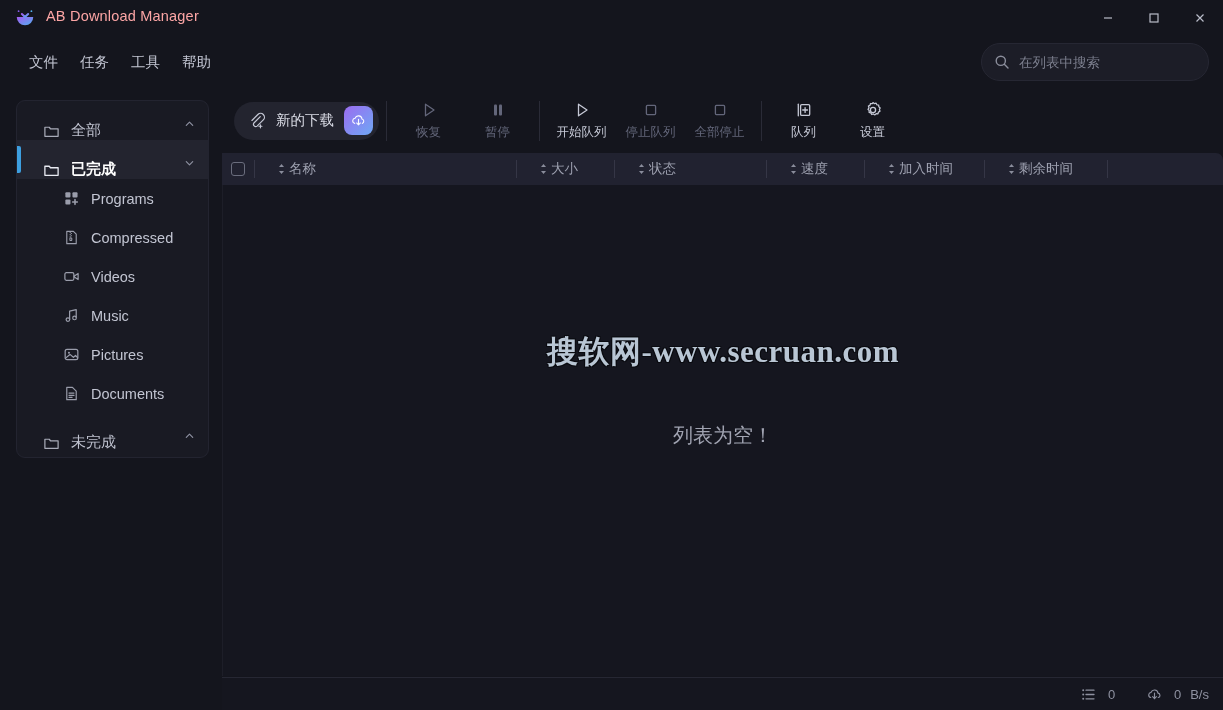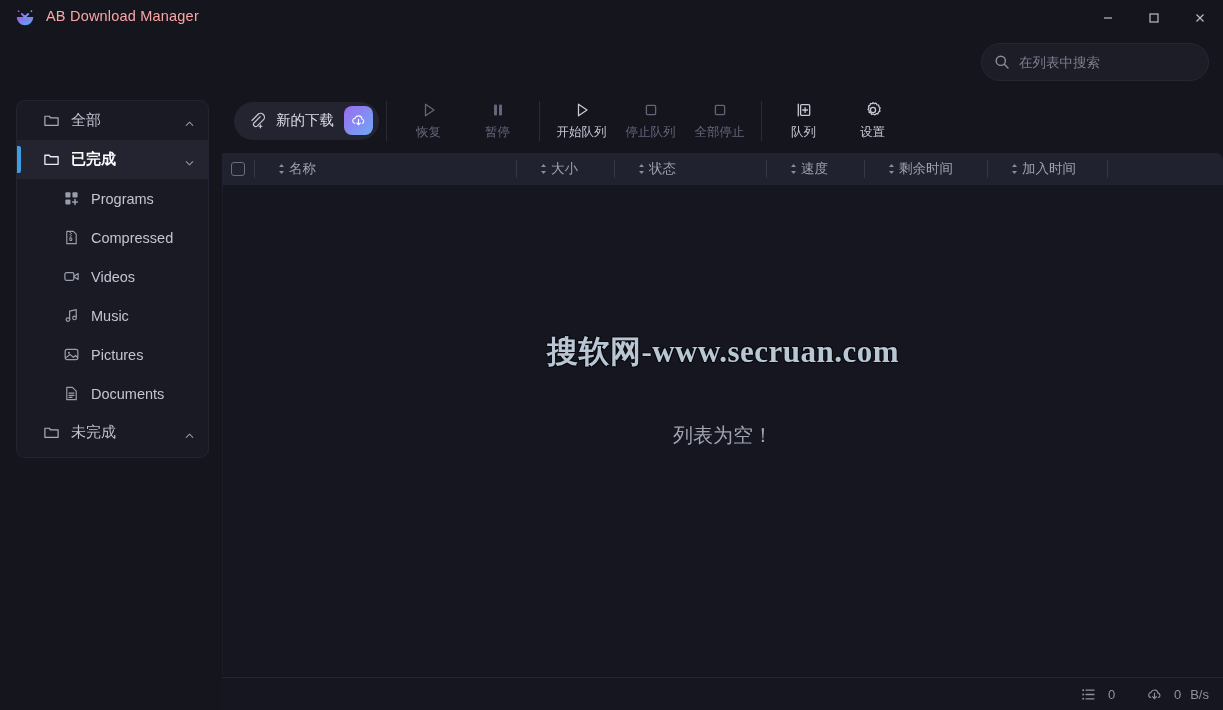--- a/index.html
+++ b/index.html
@@ -65,21 +65,21 @@
     position: absolute; left: 16px; top: 100px;
     width: 193px; height: 358px;
     background: #191a23; border: 1px solid #232430; border-radius: 9px;
     overflow: hidden;
   }
   .side-row {
     position: relative; height: 39px; display: flex; align-items: center;
     padding-left: 26px; padding-right: 12px;
     font-size: 14.5px; color: #bfc2cf;
   }
-  .side-row.group { font-size: 15px; }
+  .side-row.group { font-size: 15px; align-items: flex-end; }
   .side-row.active { background: #23242f; color: #ffffff; font-weight: bold; }
   .side-row.active::before {
     content: ""; position: absolute; left: 0; top: 6px; bottom: 6px;
     width: 4px; border-radius: 0 2px 2px 0; background: #3d9fe0;
   }
   .side-row .ico { width: 17px; height: 17px; flex: 0 0 17px; margin-right: 11px; color: #a8abb8; }
   .side-row.active .ico { color: #e8eaf2; }
   .side-row .chev { position: absolute; right: 13px; top: 50%; transform: translateY(-50%);
     width: 11px; height: 11px; color: #8d90a0; }
   .side-row.child { padding-left: 46px; font-size: 14.5px; color: #c2c5d2; }
@@ -207,20 +207,26 @@
           </svg>
       </div>
       <div class="winbtn close">
         <svg width="12" height="12" viewBox="0 0 12 12">
             <path d="M2.5 2.5 L9.5 9.5 M9.5 2.5 L2.5 9.5" stroke="currentColor" stroke-width="1.2"></path>
           </svg>
       </div>
     </div>
   </div>
 
+  <div class="menubar">
+    <div class="menu-item">文件</div>
+    <div class="menu-item">任务</div>
+    <div class="menu-item">工具</div>
+    <div class="menu-item">帮助</div>
+  </div>
 
   <div class="searchbox">
     <span class="search-ico">
       <svg viewBox="0 0 16 16" width="16" height="16">
         <circle cx="6.8" cy="6.8" r="4.6" fill="none" stroke="currentColor" stroke-width="1.4"></circle>
         <path d="M10.3 10.3 L14 14" stroke="currentColor" stroke-width="1.4" stroke-linecap="round"></path>
       </svg>
     </span>
     <input class="search-input" type="text" placeholder="在列表中搜索" style="">
   </div>
@@ -464,37 +470,37 @@
         </div>
         <div class="col" style="width:98px">
           <span class="sortico">
             <svg viewBox="0 0 9 12" width="9" height="12">
                 <path d="M4.5 1 L7 4 H2z" fill="currentColor"></path>
                 <path d="M4.5 11 L7 8 H2z" fill="currentColor"></path>
               </svg>
           </span>
           <span>速度</span>
         </div>
+        <div class="col" style="width:120px">
+          <span class="sortico">
+            <svg viewBox="0 0 9 12" width="9" height="12">
+                <path d="M4.5 1 L7 4 H2z" fill="currentColor"></path>
+                <path d="M4.5 11 L7 8 H2z" fill="currentColor"></path>
+              </svg>
+          </span>
+          <span>加入时间</span>
+        </div>
         <div class="col" style="width:123px">
           <span class="sortico">
             <svg viewBox="0 0 9 12" width="9" height="12">
                 <path d="M4.5 1 L7 4 H2z" fill="currentColor"></path>
                 <path d="M4.5 11 L7 8 H2z" fill="currentColor"></path>
               </svg>
           </span>
           <span>剩余时间</span>
-        </div>
-        <div class="col" style="width:120px">
-          <span class="sortico">
-            <svg viewBox="0 0 9 12" width="9" height="12">
-                <path d="M4.5 1 L7 4 H2z" fill="currentColor"></path>
-                <path d="M4.5 11 L7 8 H2z" fill="currentColor"></path>
-              </svg>
-          </span>
-          <span>加入时间</span>
         </div>
         <div class="col" style="flex:1"></div>
       </div>
 
       <div class="listbody">
         <div class="watermark">搜软网-www.secruan.com</div>
         <div class="emptymsg">列表为空！</div>
       </div>
     </div>
   </div>

